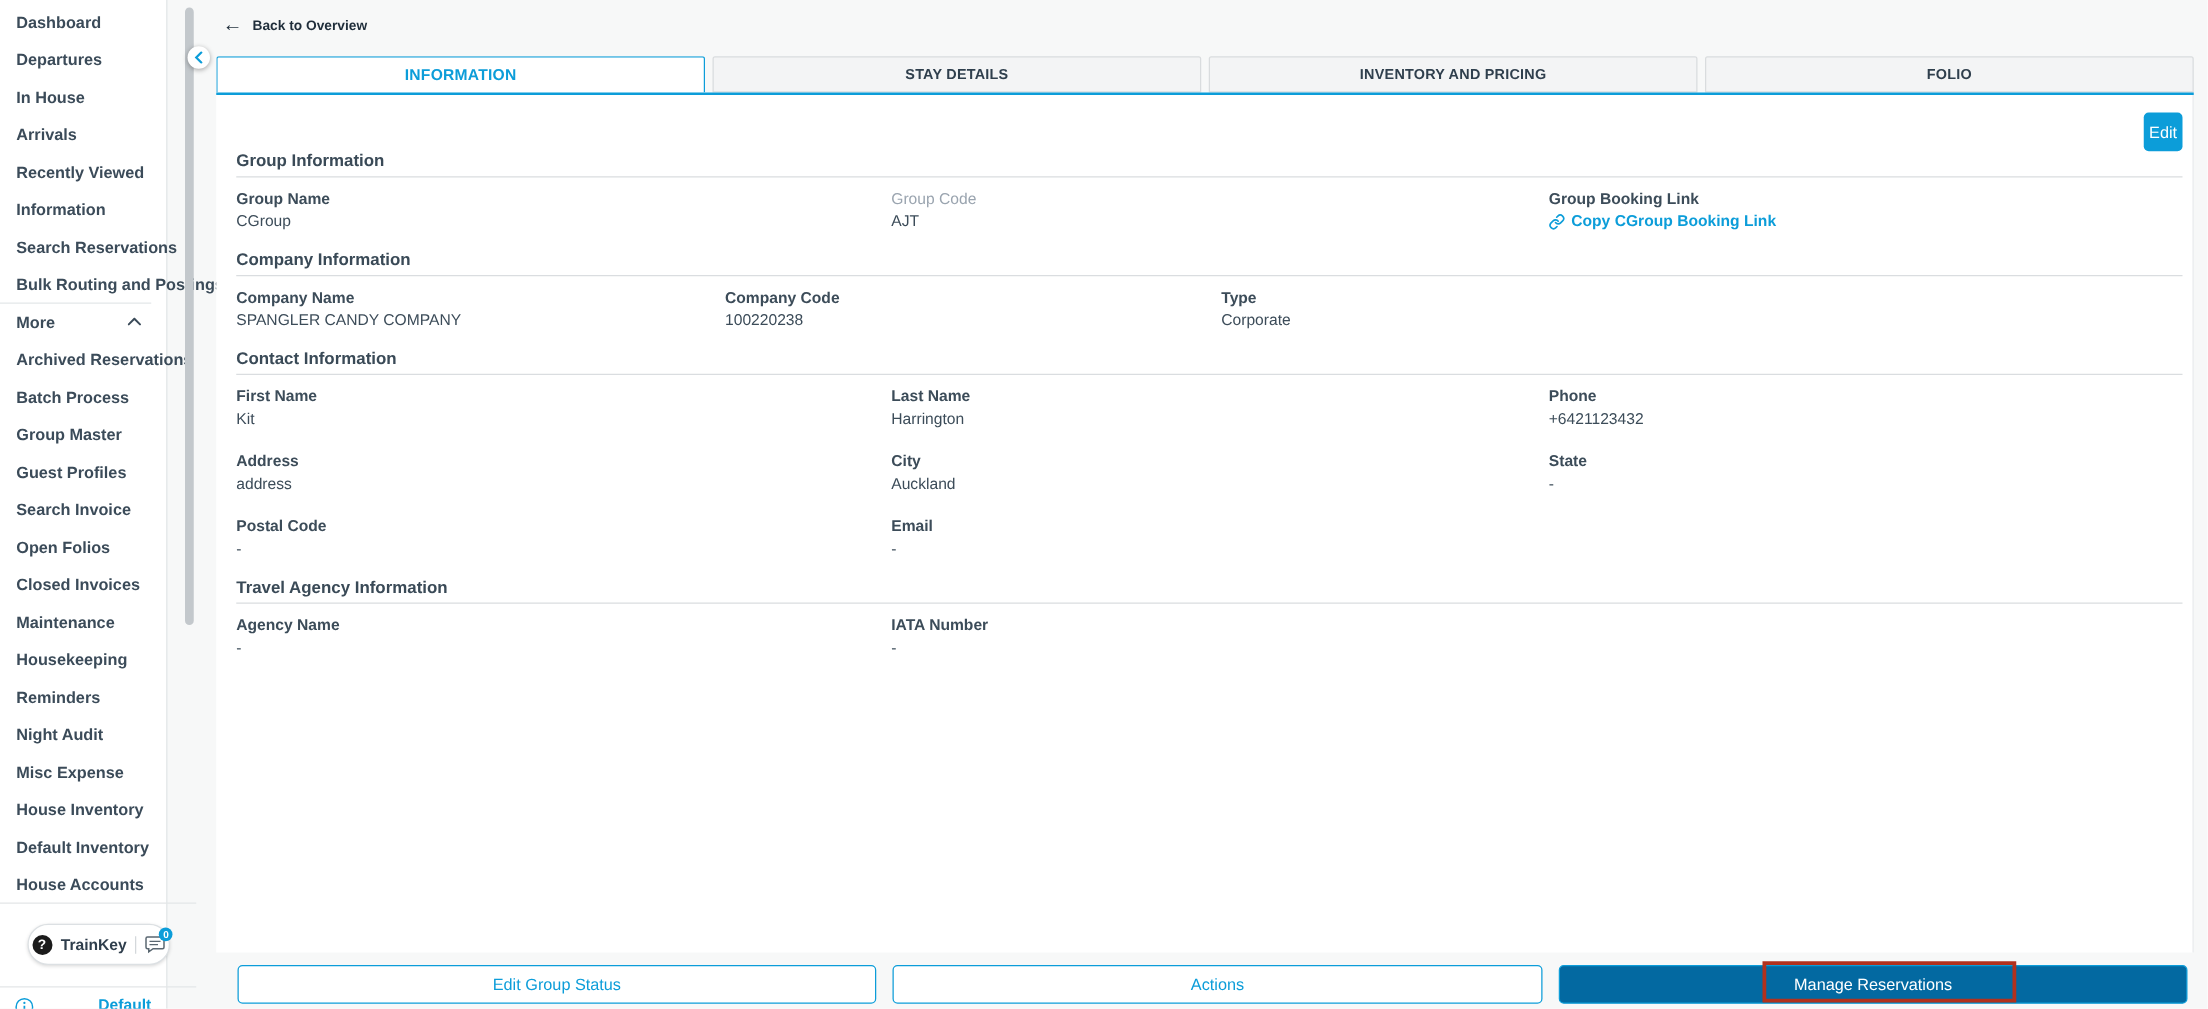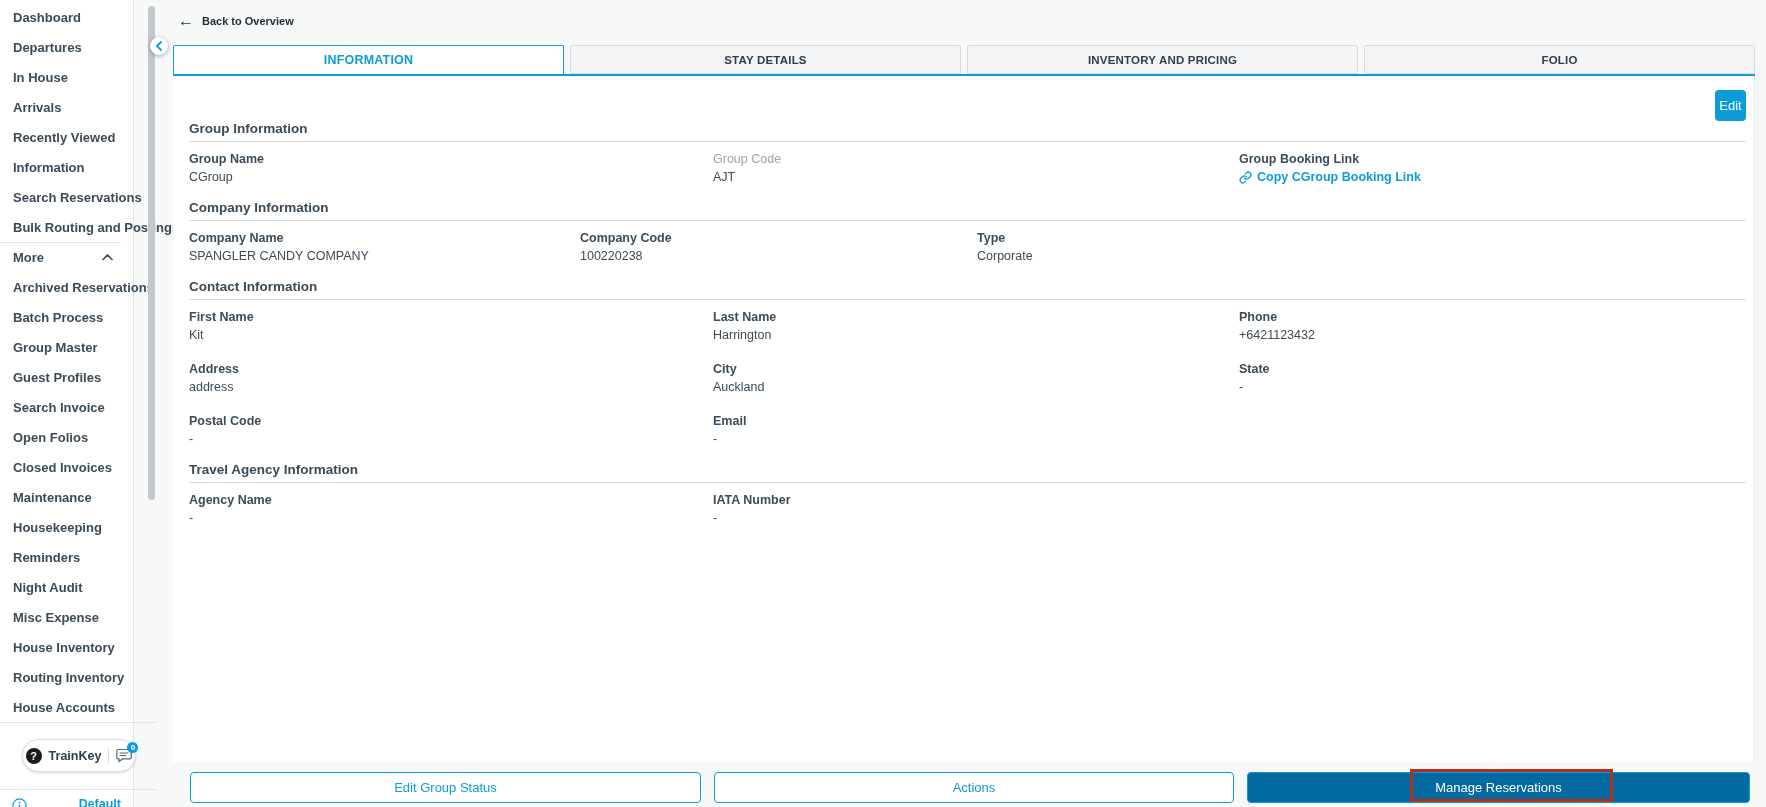--- a/index.html
+++ b/index.html
@@ -140,21 +140,21 @@
     <div class="nav-item">
         <span>Night Audit</span>
       </div>
     <div class="nav-item">
         <span>Misc Expense</span>
       </div>
     <div class="nav-item">
         <span>House Inventory</span>
       </div>
     <div class="nav-item">
-        <span>Routing Inventory</span>
+        <span>Default Inventory</span>
       </div>
     <div class="nav-item">
         <span>House Accounts</span>
       </div>
   </div>
   <div class="sb-thumb"></div>
   <div class="sb-div1"></div>
   <div class="trainkey">
     <span class="q-circle">?</span>
     <span class="tk-label">TrainKey</span>

